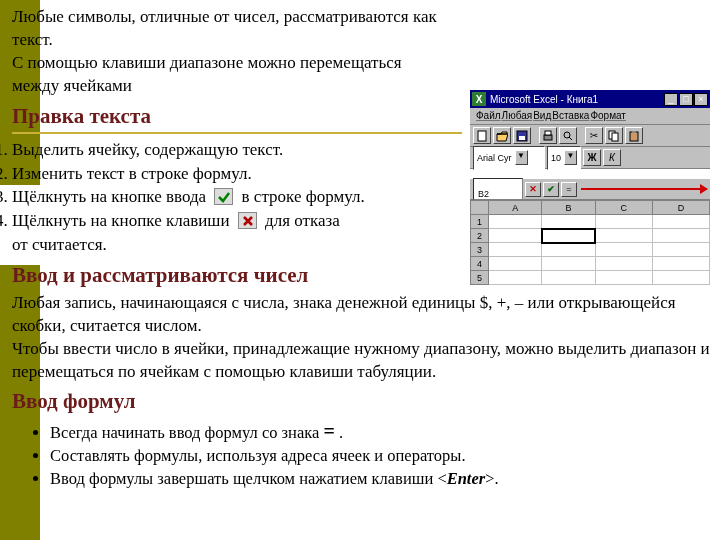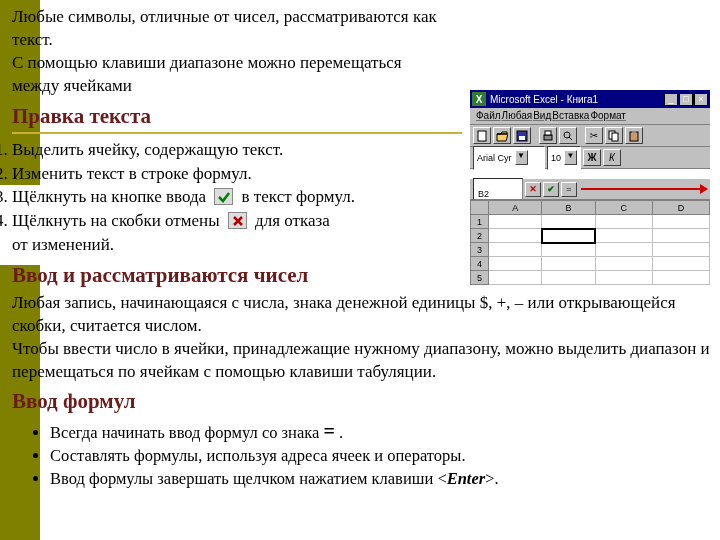--- a/index.html
+++ b/index.html
@@ -153,31 +153,31 @@
   <ol style="width:440px">
     <li>Выделить ячейку, содержащую текст.</li>
     <li>Изменить текст в строке формул.</li>
     <li>
       <span>Щёлкнуть на кнопке ввода </span>
       <span class="icon-btn">
         <svg width="13" height="13">
             <path d="M2 7 L6 11 L12 3" stroke="#008000" stroke-width="2.5" fill="none"></path>
           </svg>
       </span>
-      <span> в текст формул.</span>
-    </li>
-    <li>
-      <span>Щёлкнуть на скобки отмены </span>
+      <span> в строке формул.</span>
+    </li>
+    <li>
+      <span>Щёлкнуть на кнопке клавиши </span>
       <span class="icon-btn">
         <svg width="13" height="13">
             <path d="M3 3 L11 11 M11 3 L3 11" stroke="#b00000" stroke-width="2.5"></path>
           </svg>
       </span>
       <span> для отказа</span>
-      <div>от изменений.</div>
+      <div>от считается.</div>
     </li>
   </ol>
 
   <h2>Ввод и рассматриваются чисел</h2>
   <ul>
     <li>Любая запись, начинающаяся с числа, знака денежной единицы $, +, – или открывающейся скобки, считается числом.</li>
     <li>Чтобы ввести число в ячейки, принадлежащие нужному диапазону, можно выделить диапазон и перемещаться по ячейкам с помощью клавиши табуляции.</li>
   </ul>
 
   <h2>Ввод формул</h2>

